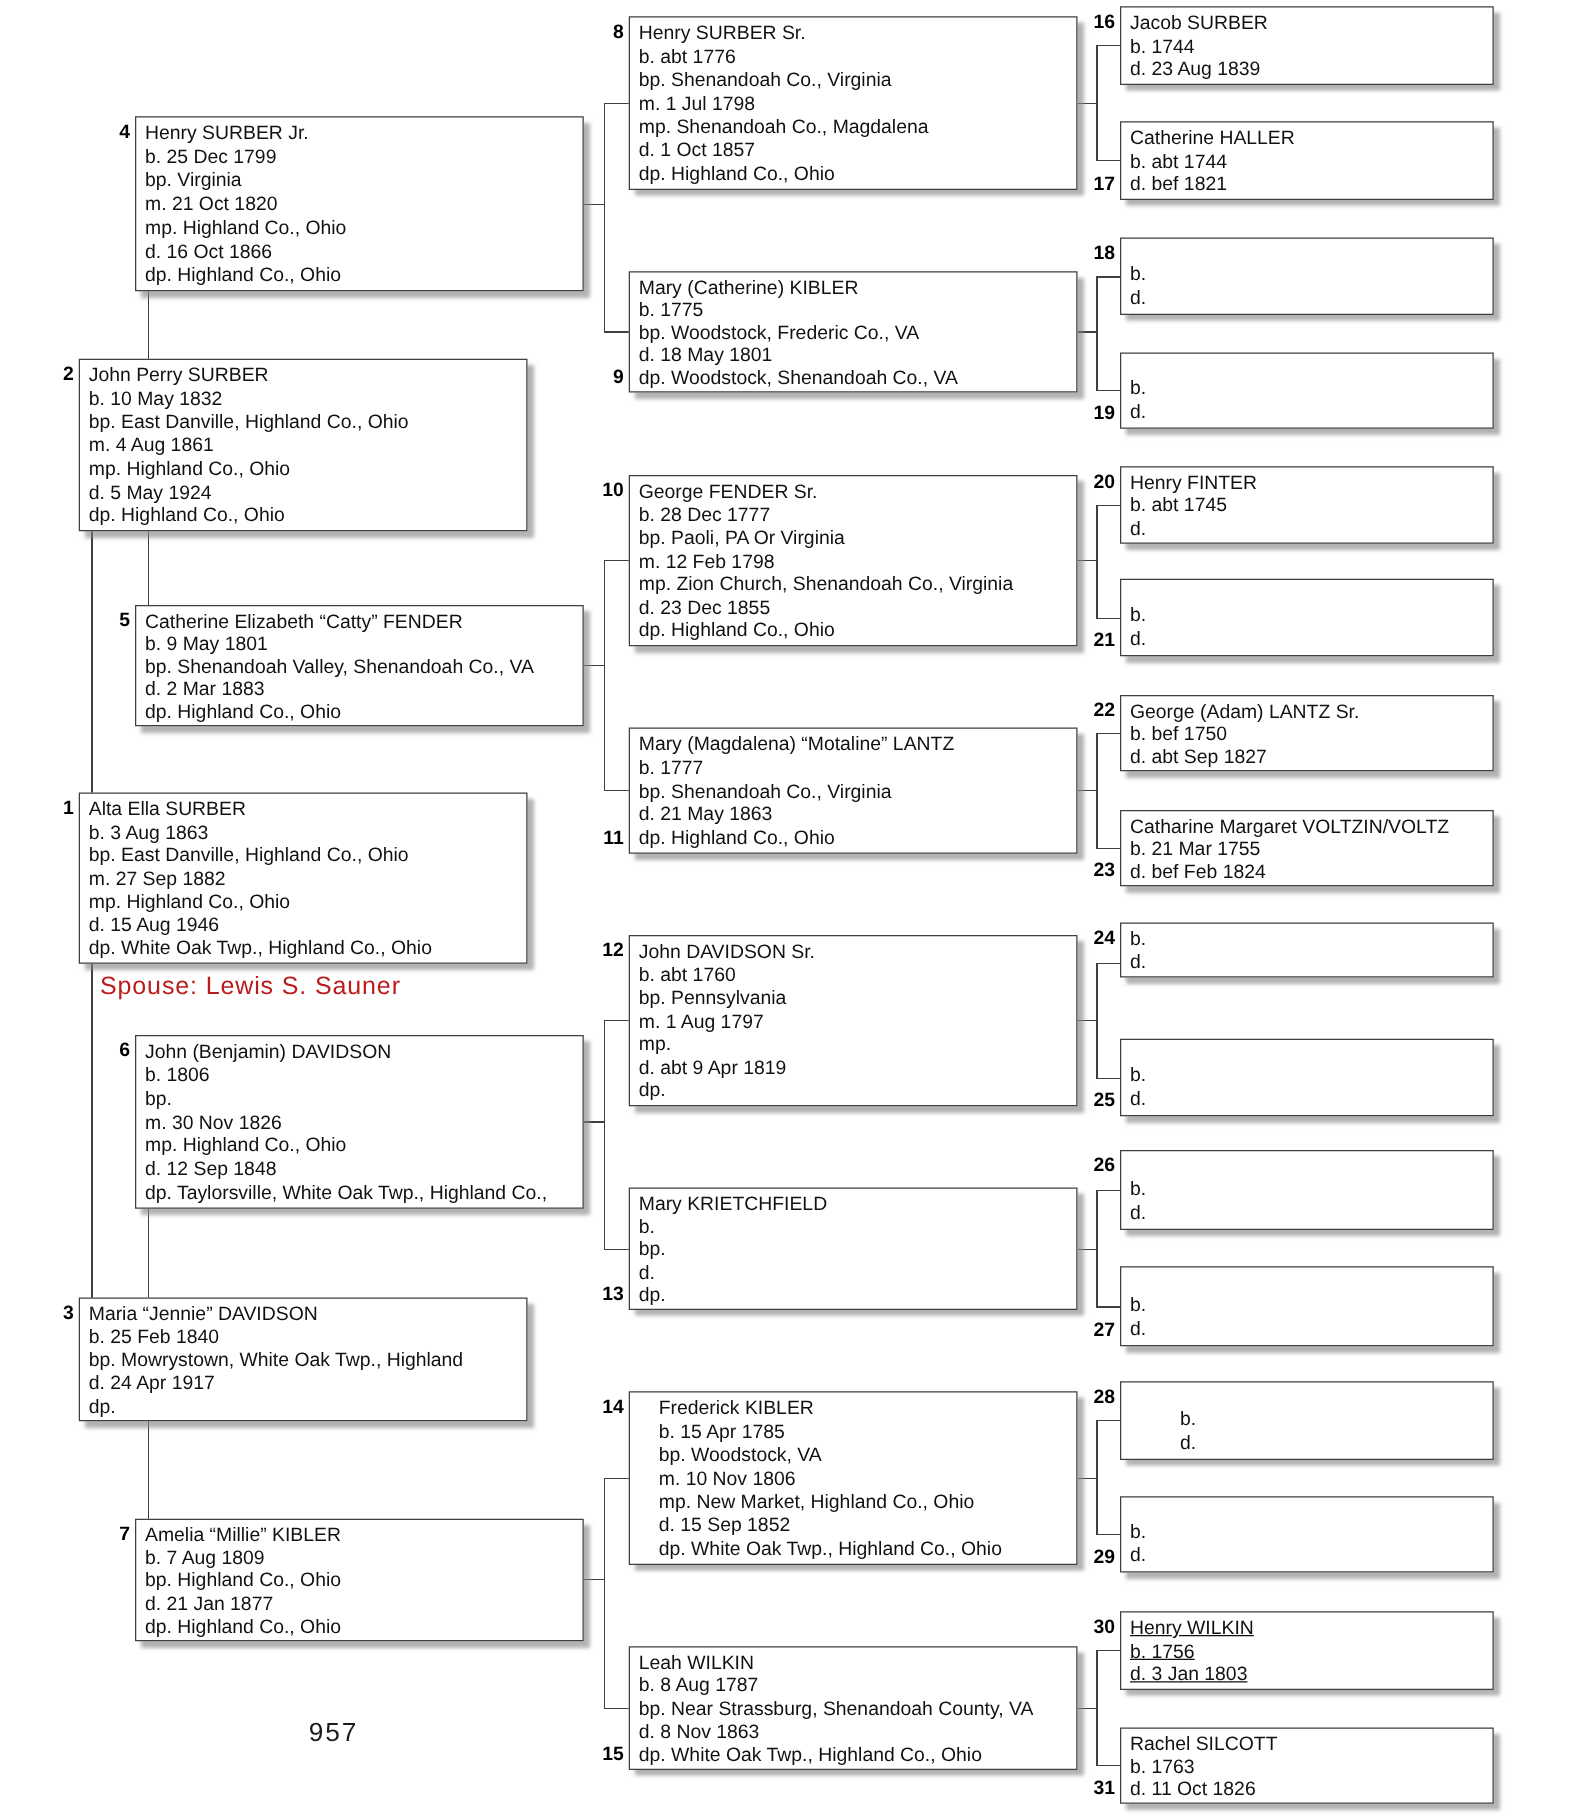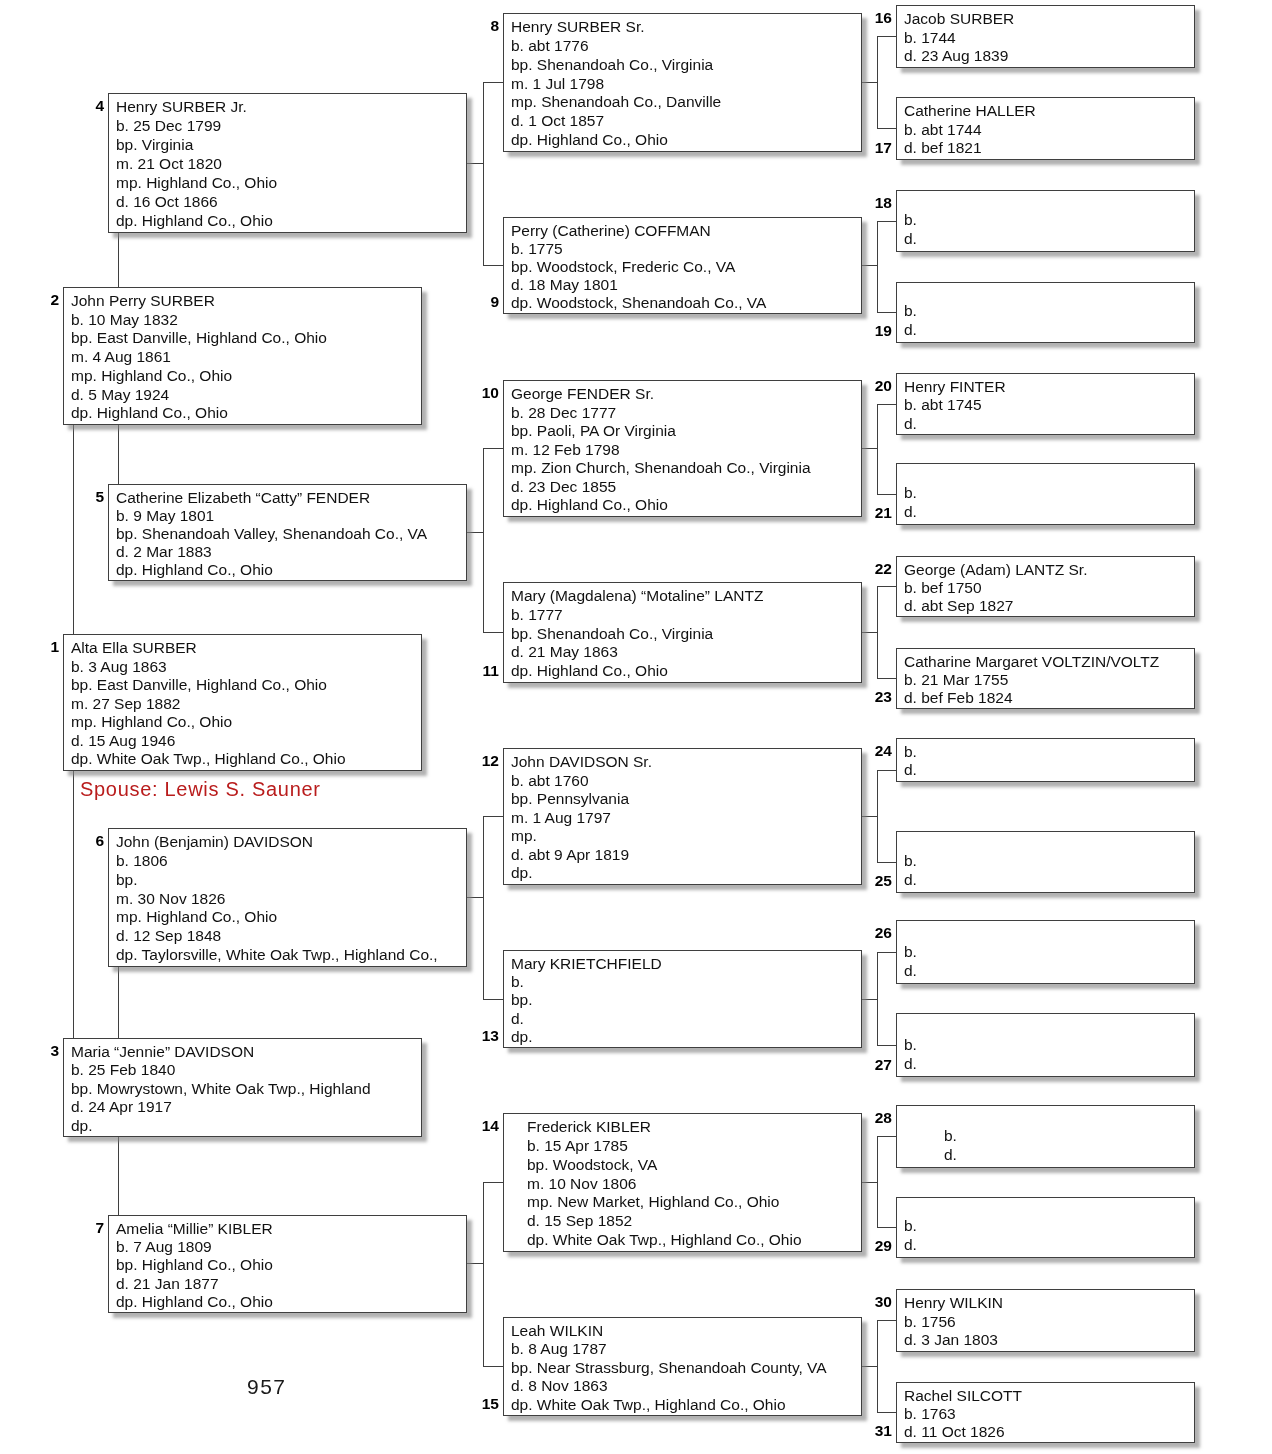--- a/index.html
+++ b/index.html
@@ -46,21 +46,21 @@
   #box-20{left:896px;top:373px;width:299px;height:62px;}
   #box-21{left:896px;top:463px;width:299px;height:62px;}
   #box-22{left:896px;top:556px;width:299px;height:61px;}
   #box-23{left:896px;top:648px;width:299px;height:61px;}
   #box-24{left:896px;top:738px;width:299px;height:44px;}
   #box-25{left:896px;top:831px;width:299px;height:62px;}
   #box-26{left:896px;top:920px;width:299px;height:64px;}
   #box-27{left:896px;top:1013px;width:299px;height:64px;}
   #box-28{left:896px;top:1105px;width:299px;height:63px;padding-left:47px;}
   #box-29{left:896px;top:1197px;width:299px;height:61px;}
-  #box-30{left:896px;top:1289px;width:299px;height:63px;}
+  #box-30{left:896px;top:1289px;width:299px;height:63px;text-decoration:underline;}
   #box-31{left:896px;top:1382px;width:299px;height:61px;}
 
   #spouse-note{position:absolute;left:80px;top:780px;font-size:20px;line-height:19px;
                letter-spacing:.7px;color:#b91c1c;}
   #page-number{position:absolute;left:247px;top:1375px;font-size:21px;line-height:24px;
                letter-spacing:1.5px;color:#1a1a1a;}
 </style>
 </head>
 <body>
 
@@ -162,29 +162,29 @@
         <div class="pline">dp. Highland Co., Ohio</div>
       </div>
     </div>
   <div class="pbox" id="box-8">
       <span class="pnum">8</span>
       <div class="plines">
         <div class="pname">Henry SURBER Sr.</div>
         <div class="pline">b. abt 1776</div>
         <div class="pline">bp. Shenandoah Co., Virginia</div>
         <div class="pline">m. 1 Jul 1798</div>
-        <div class="pline">mp. Shenandoah Co., Danville</div>
+        <div class="pline">mp. Shenandoah Co., Magdalena</div>
         <div class="pline">d. 1 Oct 1857</div>
         <div class="pline">dp. Highland Co., Ohio</div>
       </div>
     </div>
   <div class="pbox nb" id="box-9">
       <span class="pnum">9</span>
       <div class="plines">
-        <div class="pname">Perry (Catherine) COFFMAN</div>
+        <div class="pname">Mary (Catherine) KIBLER</div>
         <div class="pline">b. 1775</div>
         <div class="pline">bp. Woodstock, Frederic Co., VA</div>
         <div class="pline">d. 18 May 1801</div>
         <div class="pline">dp. Woodstock, Shenandoah Co., VA</div>
       </div>
     </div>
   <div class="pbox" id="box-10">
       <span class="pnum">10</span>
       <div class="plines">
         <div class="pname">George FENDER Sr.</div>

